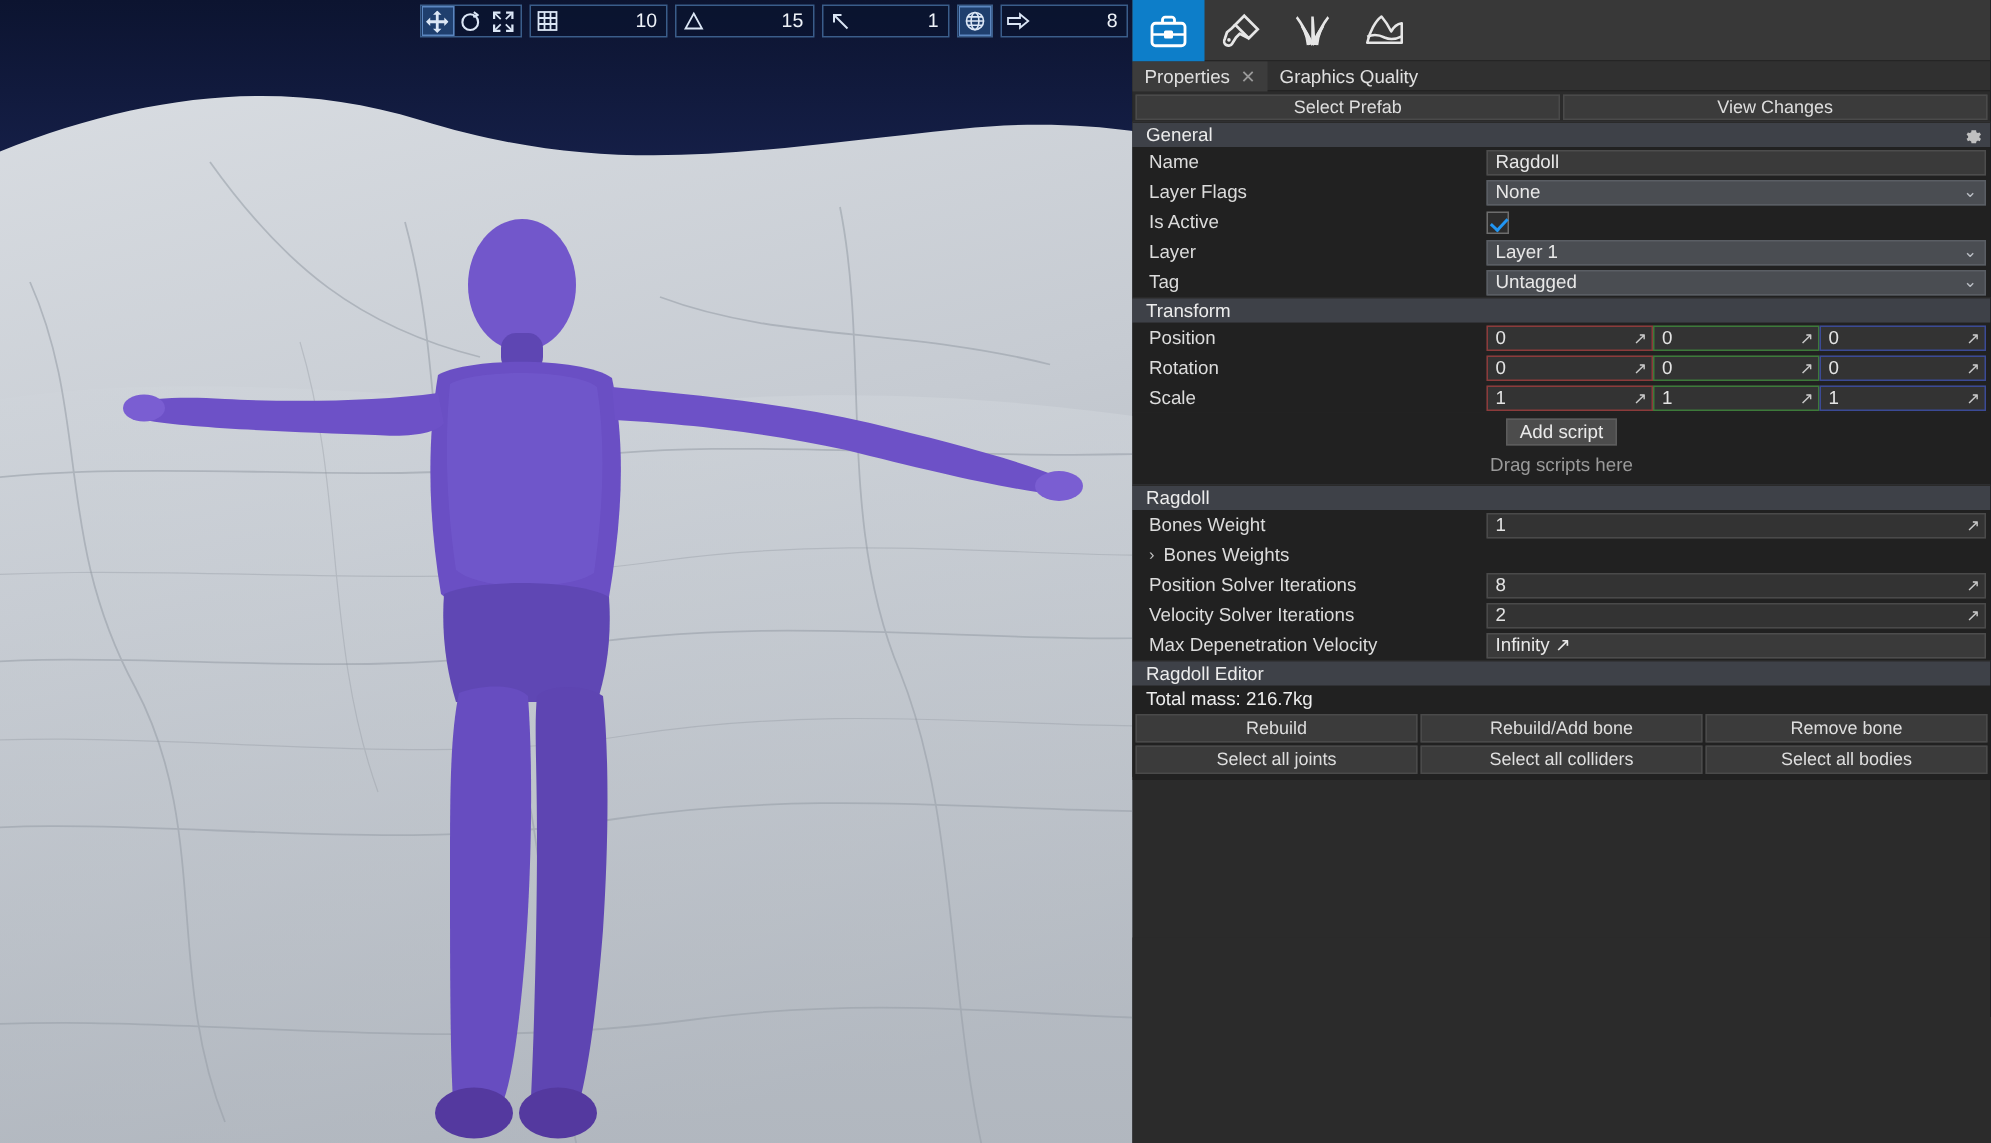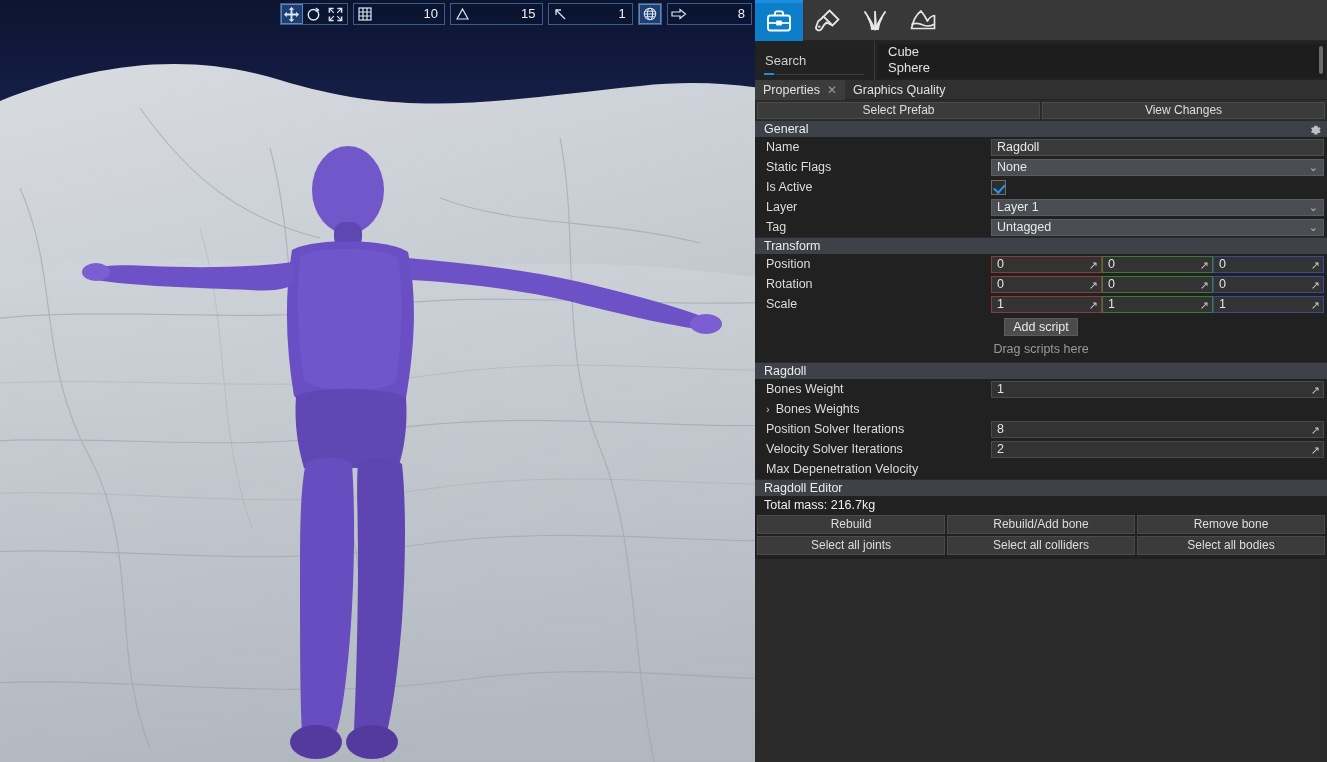--- a/index.html
+++ b/index.html
@@ -392,33 +392,20 @@
         </svg>
       </div>
       <div class="mode-btn">
         <svg width="28" height="26" viewBox="0 0 28 26" fill="none" stroke="#e6e6e6" stroke-width="1.7">
           <path d="M2.5 20.5 C4 13 8 6 12 3 C15 6.5 17 10 18.5 13 C20 10 22.5 8 25.5 7.5 L25.5 20.5 Z" stroke-linejoin="round"></path>
           <path d="M2.5 16.5 C7 14.5 11 15.5 14 17 C17.5 18.6 21.5 18.2 25.5 16.2"></path>
         </svg>
       </div>
     </div>
 
-    <div id="searchrow">
-      <div id="search-wrap">
-        <div id="search-indicator"></div>
-        <input id="search-input" value="Search" placeholder="Search" style="">
-        <div id="search-underline"></div>
-        <div id="search-underline2"></div>
-      </div>
-      <div id="obj-list">
-        <div class="obj-item">Cube</div>
-        <div class="obj-item">Sphere</div>
-        <div id="list-scroll"></div>
-      </div>
-    </div>
 
     <div id="tabs">
       <div class="tab active">
         <span>Properties</span>
         <span class="tab-close">✕</span>
       </div>
       <div class="tab">
         <span>Graphics Quality</span>
       </div>
     </div>
@@ -437,21 +424,21 @@
       </span>
     </div>
     <div class="rows">
       <div class="row">
         <span class="lbl">Name</span>
         <div class="fields">
           <div class="textfield">Ragdoll</div>
         </div>
       </div>
       <div class="row">
-        <span class="lbl">Static Flags</span>
+        <span class="lbl">Layer Flags</span>
         <div class="fields">
           <div class="dropdown">
             <span>None</span>
             <span class="caret">⌄</span>
           </div>
         </div>
       </div>
       <div class="row">
         <span class="lbl">Is Active</span>
         <div class="fields">
@@ -570,20 +557,26 @@
         <span class="lbl">Velocity Solver Iterations</span>
         <div class="fields">
           <div class="field full">
             <span>2</span>
             <span class="exp">↗</span>
           </div>
         </div>
       </div>
       <div class="row">
         <span class="lbl">Max Depenetration Velocity</span>
+        <div class="fields">
+          <div class="textfield">
+            <span>Infinity</span>
+            <span class="exp">↗</span>
+          </div>
+        </div>
       </div>
     </div>
 
     <div class="section">
       <span>Ragdoll Editor</span>
     </div>
     <div id="editor-body">
       <div id="mass">Total mass: 216.7kg</div>
       <div class="btn-grid">
         <div class="btn">Rebuild</div>

